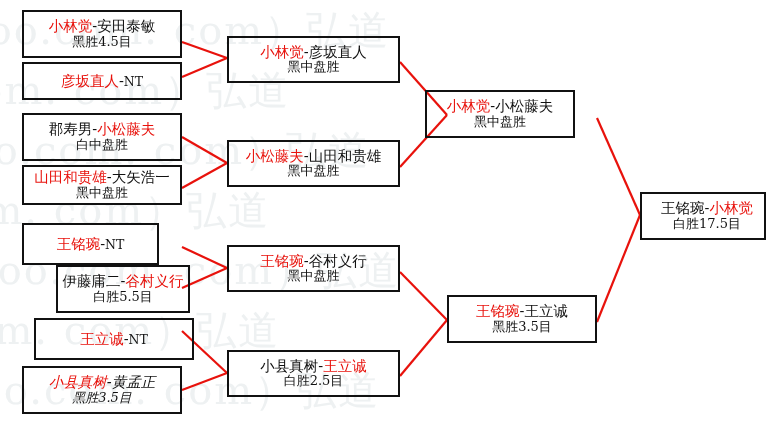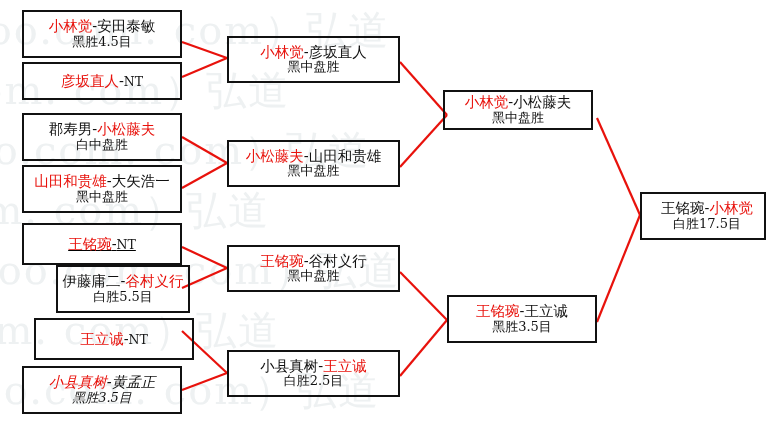--- a/index.html
+++ b/index.html
@@ -139,28 +139,28 @@
     </div>
   </div>
 
   <div class="node r1" style="left:22px; top:113px; width:160px; height:48px;">
     <div class="pair">
       <span class="lose">郡寿男</span><span class="sep">-</span><span class="win">小松藤夫</span>
     </div>
     <div class="res">白中盘胜</div>
   </div>
 
-  <div class="node r1" style="left:22px; top:165px; width:160px; height:48px;">
+  <div class="node r1" style="left:22px; top:165px; width:160px; height:40px;">
     <div class="pair">
       <span class="win">山田和贵雄</span><span class="sep">-</span><span class="lose">大矢浩一</span>
     </div>
     <div class="res">黑中盘胜</div>
   </div>
 
-  <div class="node r1" style="left:22px; top:223px; width:160px; height:42px;text-decoration:underline;">
+  <div class="node r1" style="left:22px; top:223px; width:137px; height:42px;">
     <div class="pair">
       <span class="win">王铭琬</span><span class="sep">-</span><span class="lose nt">NT</span>
     </div>
   </div>
 
   <div class="node r1" style="left:22px; top:265px; width:134px; height:48px;margin-left:34px;">
     <div class="pair">
       <span class="lose">伊藤庸二</span><span class="sep">-</span><span class="win">谷村义行</span>
     </div>
     <div class="res">白胜5.5目</div>
@@ -200,21 +200,21 @@
     <div class="res">黑中盘胜</div>
   </div>
 
   <div class="node" style="left:227px; top:350px; width:173px; height:47px;">
     <div class="pair">
       <span class="lose">小县真树</span><span class="sep">-</span><span class="win">王立诚</span>
     </div>
     <div class="res">白胜2.5目</div>
   </div>
 
-  <div class="node" style="left:443px; top:90px; width:150px; height:40px;">
+  <div class="node" style="left:425px; top:90px; width:150px; height:48px;">
     <div class="pair">
       <span class="win">小林觉</span><span class="sep">-</span><span class="lose">小松藤夫</span>
     </div>
     <div class="res">黑中盘胜</div>
   </div>
 
   <div class="node" style="left:447px; top:295px; width:150px; height:48px;">
     <div class="pair">
       <span class="win">王铭琬</span><span class="sep">-</span><span class="lose">王立诚</span>
     </div>

